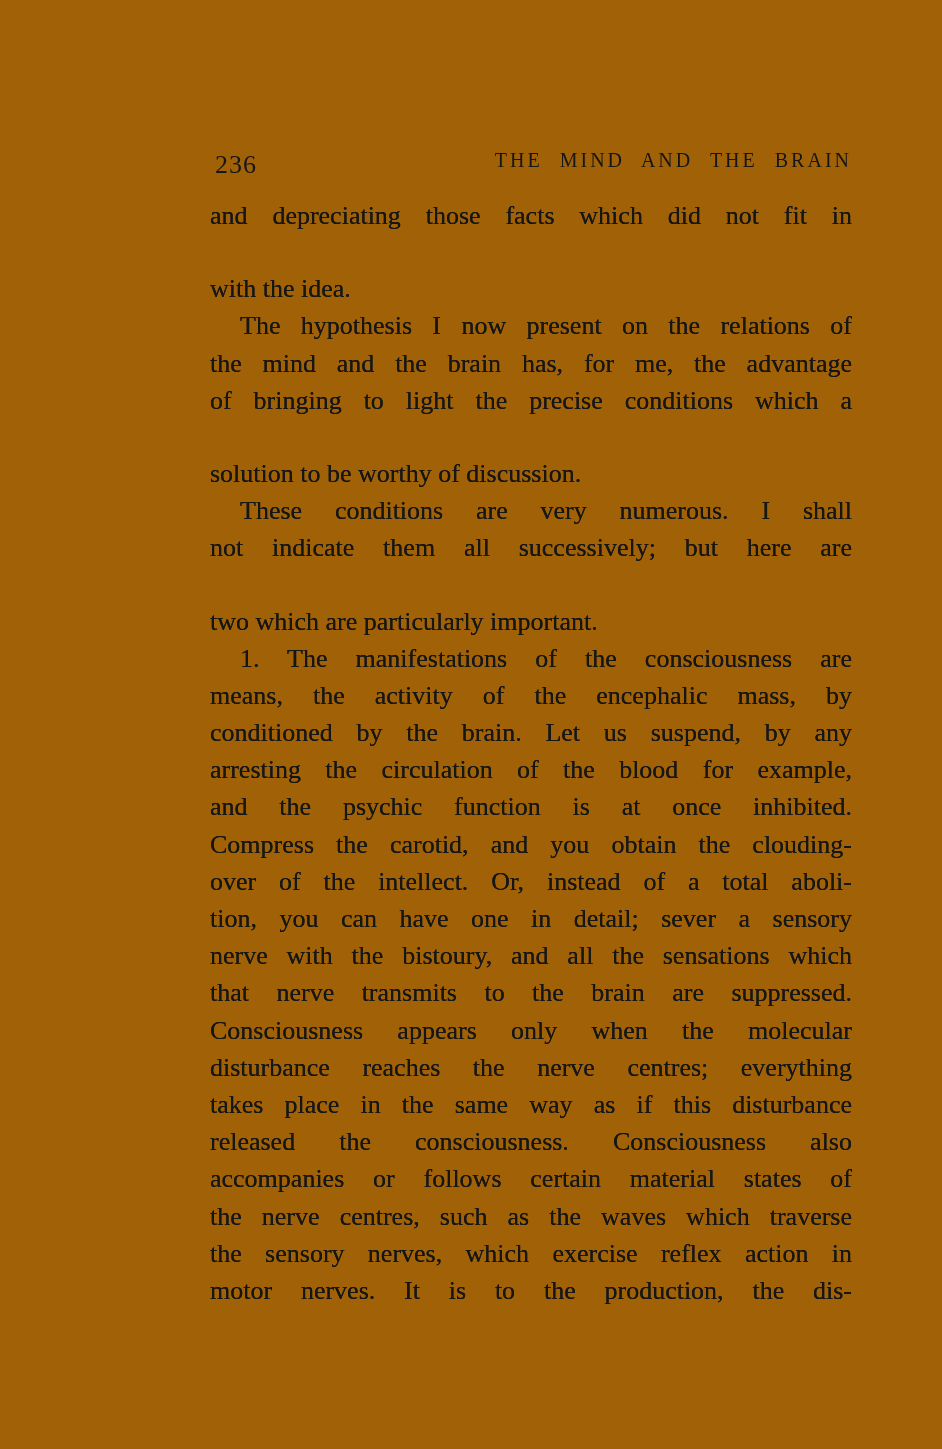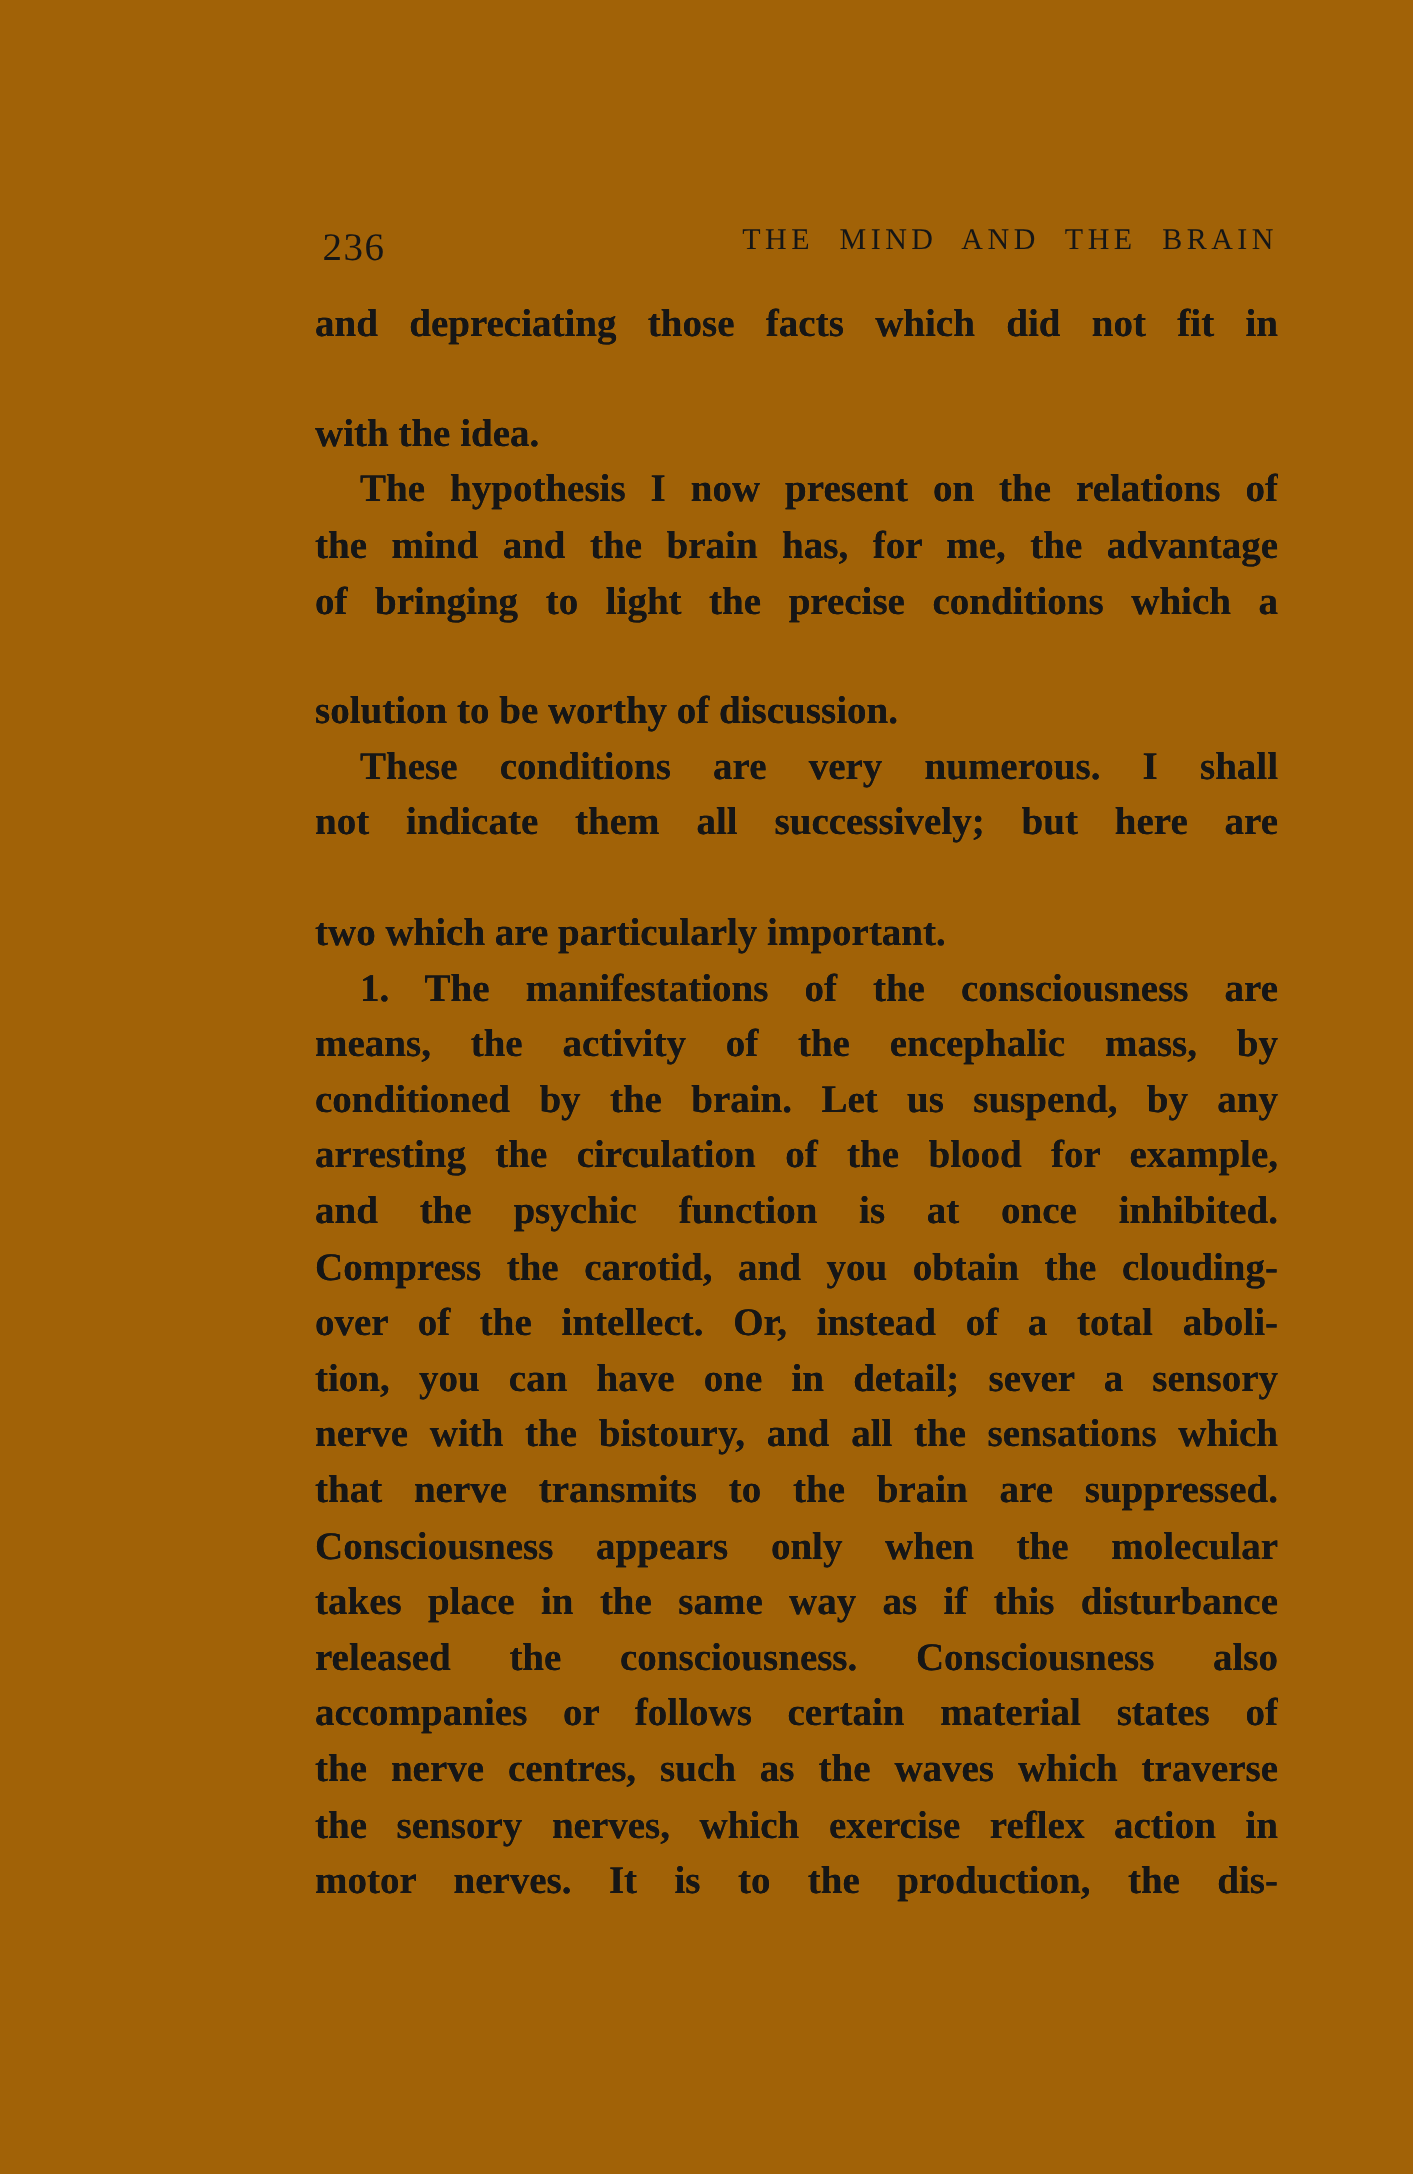--- a/index.html
+++ b/index.html
@@ -49,21 +49,20 @@
     width: 642px;
   }
   .line {
     height: 37.2px;
     line-height: 37.2px;
     font-size: 26px;
     overflow: hidden;
     text-align: justify;
     text-align-last: justify;
     text-shadow: 0 0 0.4px currentColor;
-    font-weight: bold;
   }
   .line.last {
     text-align: left;
     text-align-last: left;
     margin-top: 36px;
   }
   .line.indent {
     text-indent: 30px;
   }
 </style>
@@ -89,20 +88,21 @@
       <div class="line">means, the activity of the encephalic mass, by</div>
       <div class="line">conditioned by the brain.  Let us suspend, by any</div>
       <div class="line">arresting the circulation of the blood for example,</div>
       <div class="line">and the psychic function is at once inhibited.</div>
       <div class="line">Compress the carotid, and you obtain the clouding-</div>
       <div class="line">over of the intellect.  Or, instead of a total aboli-</div>
       <div class="line">tion, you can have one in detail; sever a sensory</div>
       <div class="line">nerve with the bistoury, and all the sensations which</div>
       <div class="line">that nerve transmits to the brain are suppressed.</div>
       <div class="line">Consciousness appears only when the molecular</div>
+      <div class="line">disturbance reaches the nerve centres; everything</div>
       <div class="line">takes place in the same way as if this disturbance</div>
       <div class="line">released the consciousness.  Consciousness also</div>
       <div class="line">accompanies or follows certain material states of</div>
       <div class="line">the nerve centres, such as the waves which traverse</div>
       <div class="line">the sensory nerves, which exercise reflex action in</div>
       <div class="line">motor nerves.  It is to the production, the dis-</div>
     </div>
 </div>
 
 </body></html>

